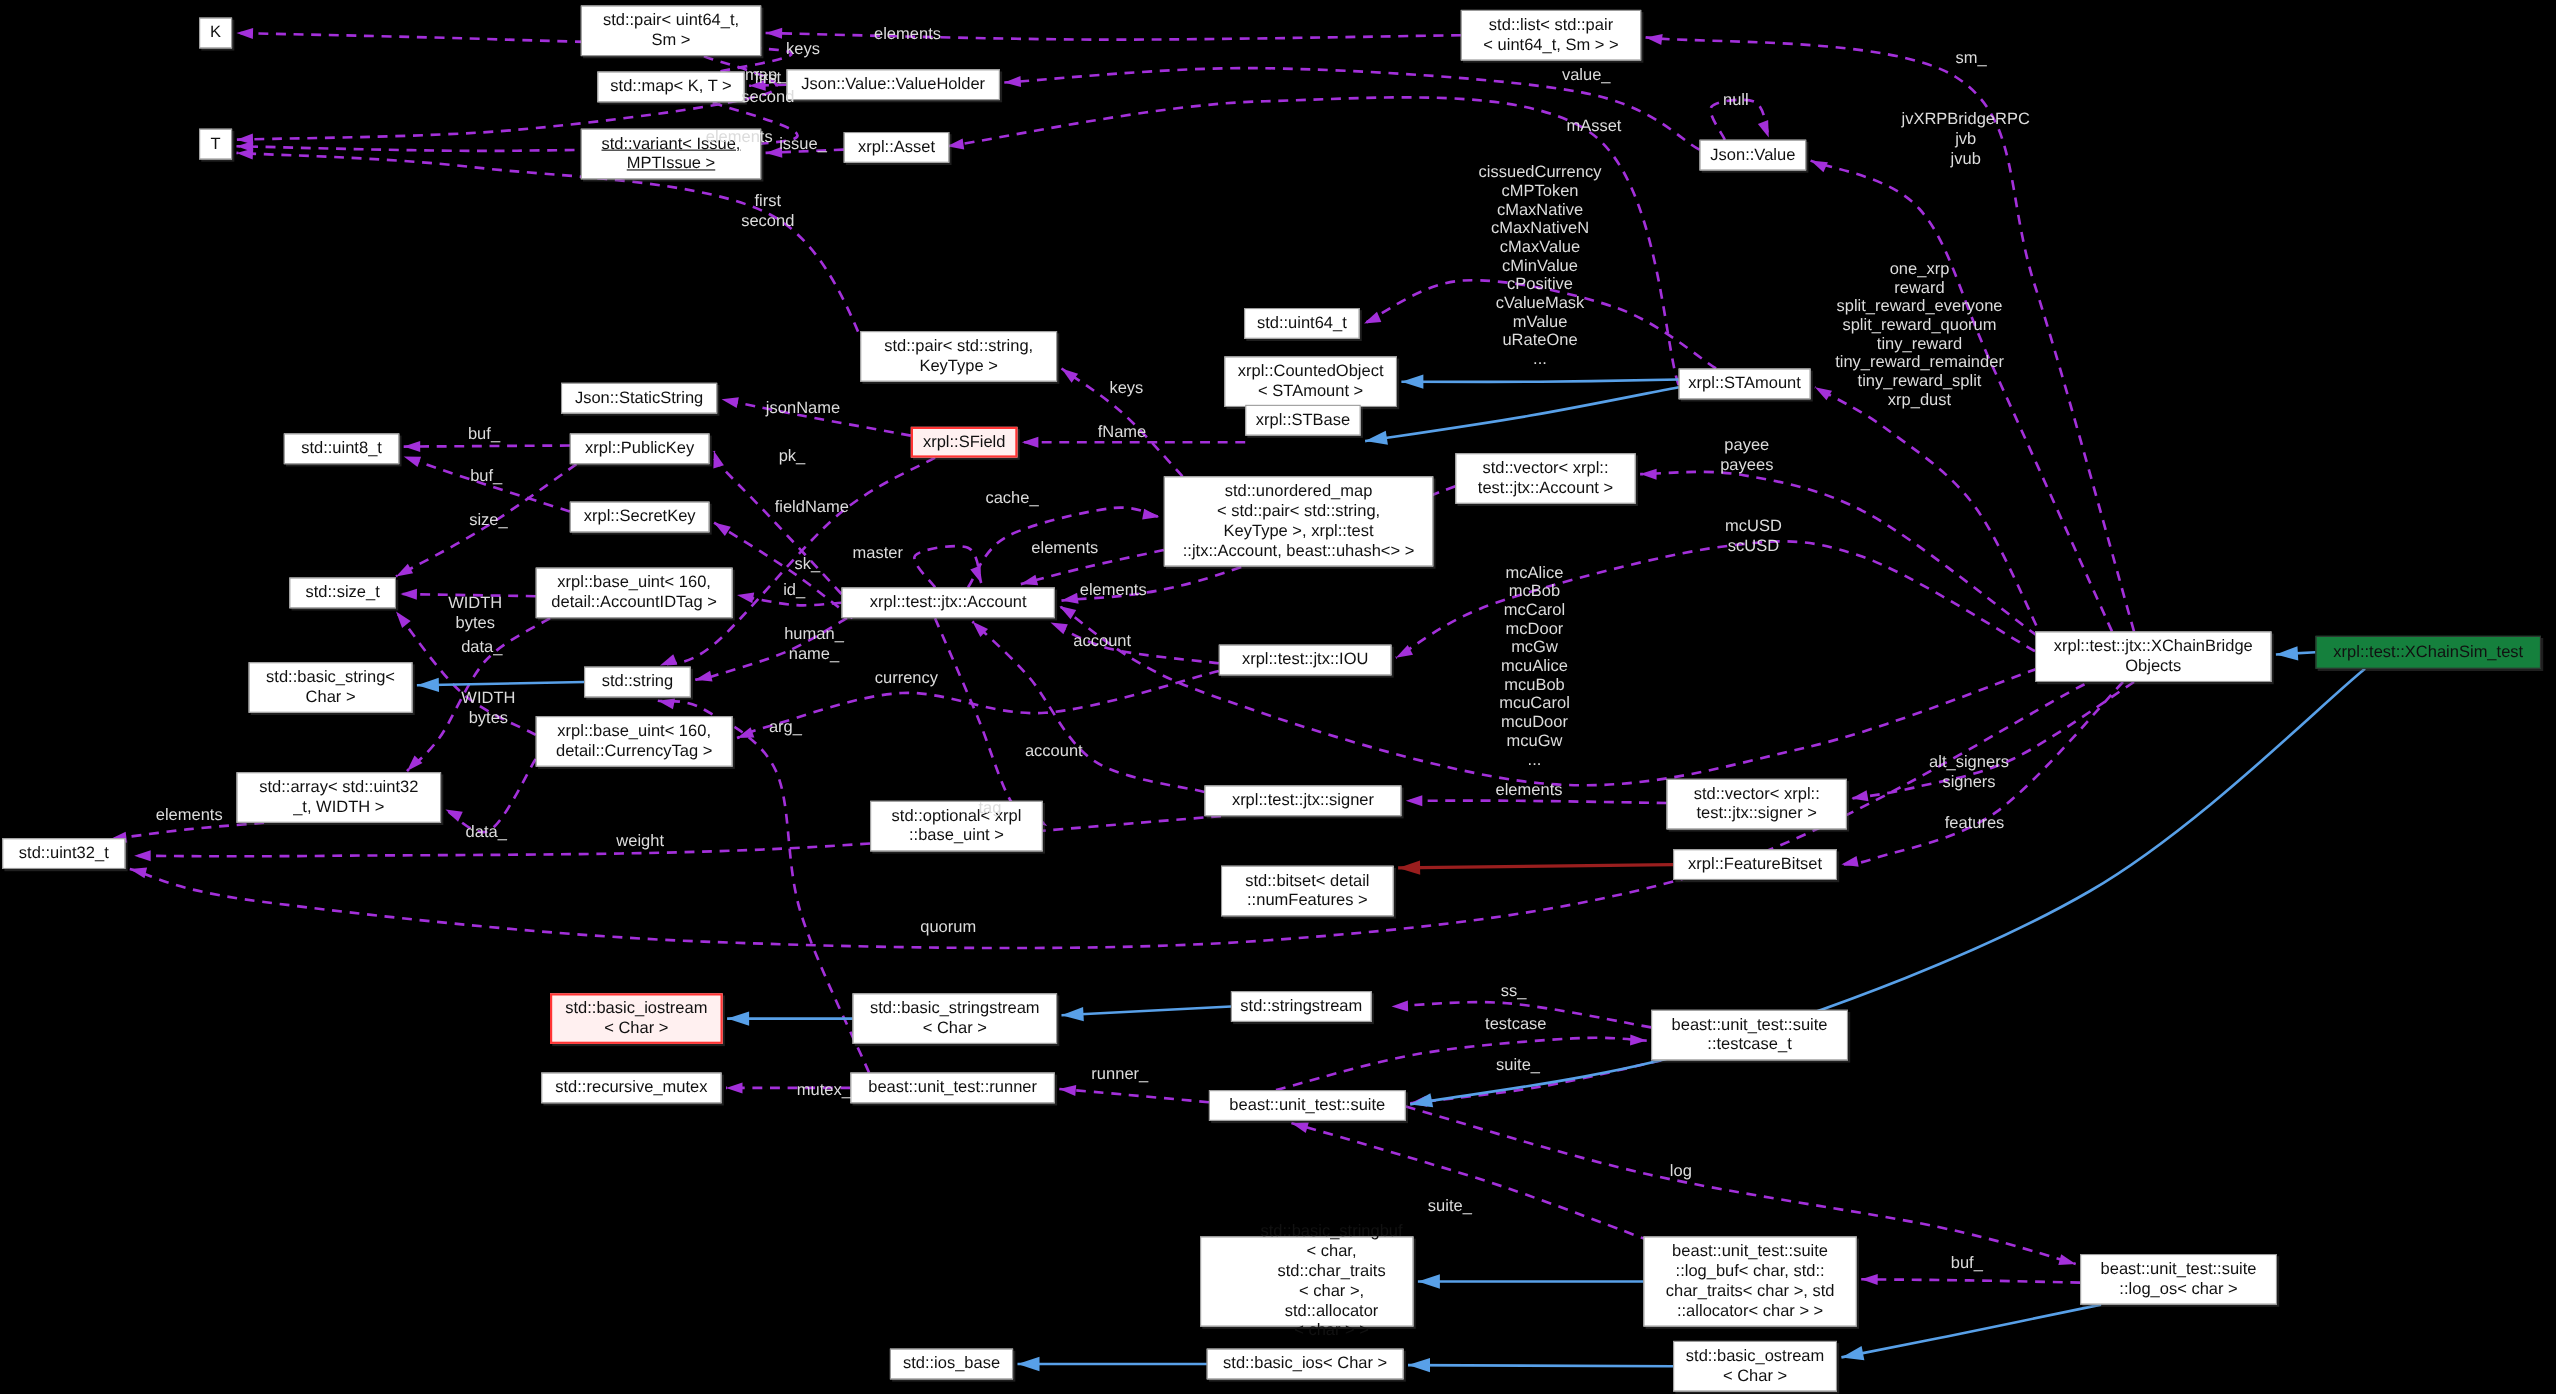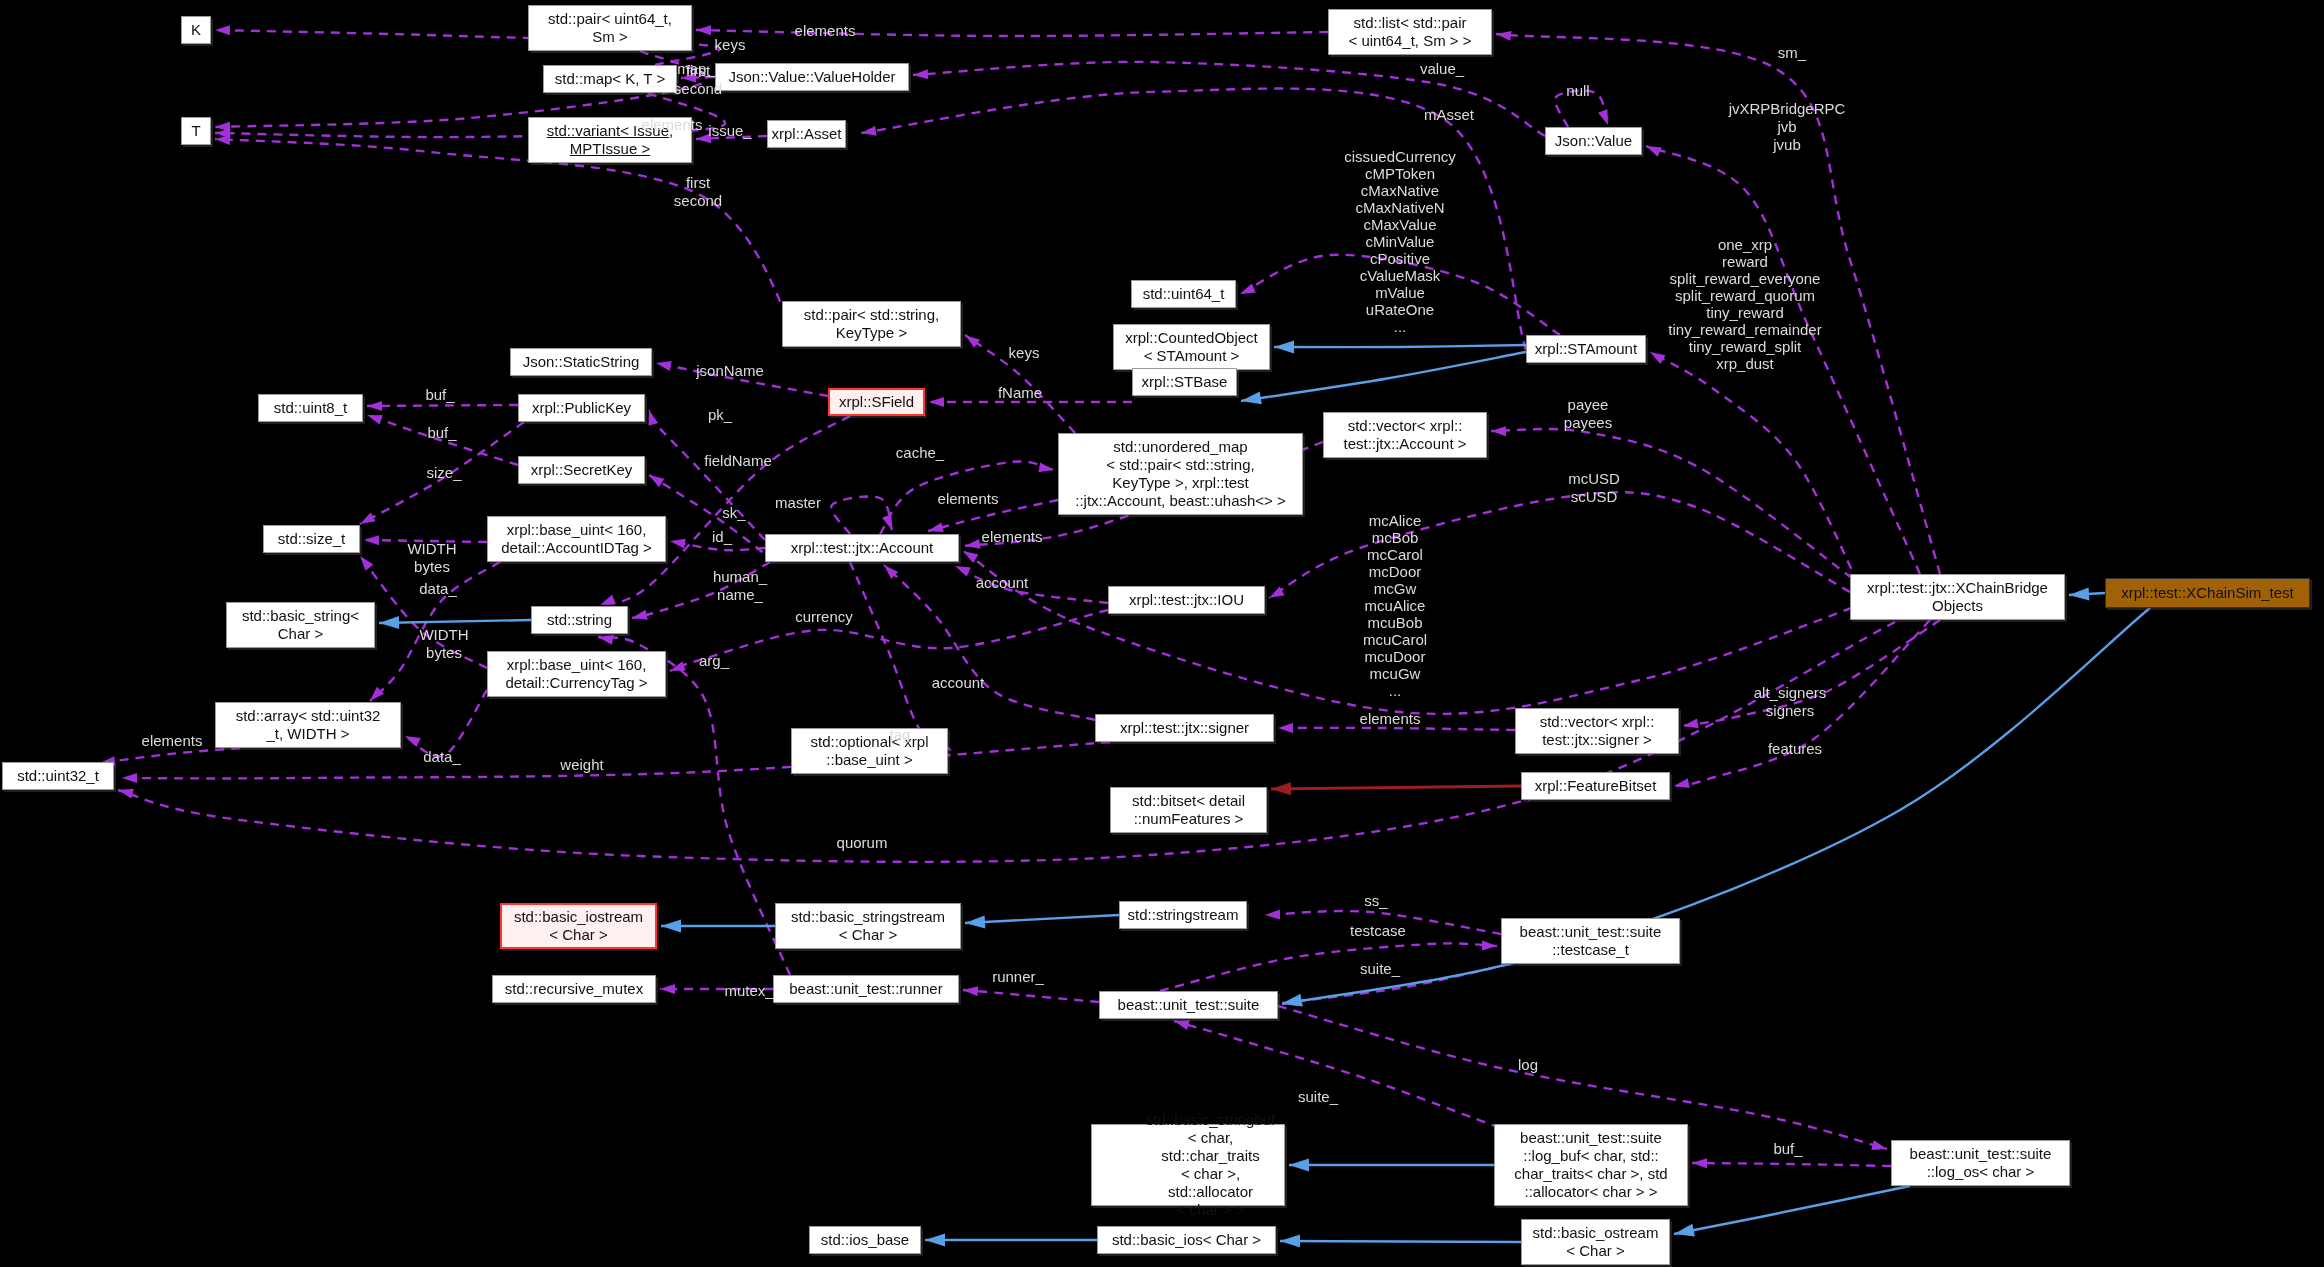--- a/index.html
+++ b/index.html
@@ -2,21 +2,21 @@
 <html><head>
 <meta charset="utf-8">
 <style>
   html,body{margin:0;padding:0;background:#000;width:2324px;height:1267px;overflow:hidden;}
   #canvas{position:relative;width:2324px;height:1267px;background:#000;font-family:"Liberation Sans",sans-serif;}
   #edges{position:absolute;left:0;top:0;}
   .node{position:absolute;display:flex;align-items:center;justify-content:center;text-align:center;
         background:#fff;border:1.6px solid #9b9b9b;color:#111;font-size:15px;line-height:18px;
         white-space:pre-line;box-sizing:border-box;cursor:pointer;box-shadow:2px 2px 0 rgba(90,90,90,.35);}
   .node.red{border:2px solid #ff3434;background:#fff0f0;}
-  .node.current{background:#a16207;border:1.6px solid #303030;}
+  .node.current{background:#15803d;border:1.6px solid #303030;}
   .edge-label{position:absolute;color:#dcdcdc;font-size:15px;line-height:18px;text-align:center;
         transform:translateX(-50%);white-space:pre-line;pointer-events:none;}
 </style>
 </head>
 <body>
 
 <div id="canvas">
   <svg id="edges" width="2324" height="1267" viewBox="0 0 2324 1267">
       <path d="M1328,32 C1273.3,32.7 1105.3,36.3 1000,36 C894.7,35.7 746.7,31.0 696,30" fill="none" stroke="#a330da" stroke-width="2.4" stroke-dasharray="9,7"></path>
       <polygon points="696,30 710.8984142859878,35.29502141290071 711.0957442765306,25.29696855872794" fill="#a330da"></polygon>
@@ -158,21 +158,21 @@
       <div class="node" style="left: 528px; top: 5px; width: 164px; height: 46px;">std::pair&lt; uint64_t,
 Sm &gt;</div>
       <div class="node" style="left: 1328px; top: 9px; width: 164px; height: 46px;">std::list&lt; std::pair
 &lt; uint64_t, Sm &gt; &gt;</div>
       <div class="node" style="left: 543px; top: 65px; width: 134px; height: 28px;">std::map&lt; K, T &gt;</div>
       <div class="node" style="left: 715px; top: 63px; width: 194px; height: 28px;">Json::Value::ValueHolder</div>
       <div class="node" style="left: 1545px; top: 127px; width: 97px; height: 28px;">Json::Value</div>
       <div class="node" style="left: 181px; top: 117px; width: 30px; height: 28px;">T</div>
       <div class="node" style="left: 528px; top: 117px; width: 164px; height: 46px; text-decoration: underline;">std::variant&lt; Issue,
 MPTIssue &gt;</div>
-      <div class="node" style="left: 767px; top: 120px; width: 79px; height: 28px;">xrpl::Asset</div>
+      <div class="node" style="left: 767px; top: 120px; width: 96px; height: 28px;">xrpl::Asset</div>
       <div class="node" style="left: 1131px; top: 280px; width: 105px; height: 28px;">std::uint64_t</div>
       <div class="node" style="left: 1113px; top: 324px; width: 157px; height: 46px;">xrpl::CountedObject
 &lt; STAmount &gt;</div>
       <div class="node" style="left: 1526px; top: 335px; width: 120px; height: 28px;">xrpl::STAmount</div>
       <div class="node" style="left: 782px; top: 301px; width: 179px; height: 46px;">std::pair&lt; std::string,
 KeyType &gt;</div>
       <div class="node" style="left: 510px; top: 348px; width: 142px; height: 28px;">Json::StaticString</div>
       <div class="node red" style="left: 828px; top: 388px; width: 97px; height: 28px;">xrpl::SField</div>
       <div class="node" style="left: 1132px; top: 368px; width: 105px; height: 28px;">xrpl::STBase</div>
       <div class="node" style="left: 258px; top: 394px; width: 105px; height: 28px;">std::uint8_t</div>

